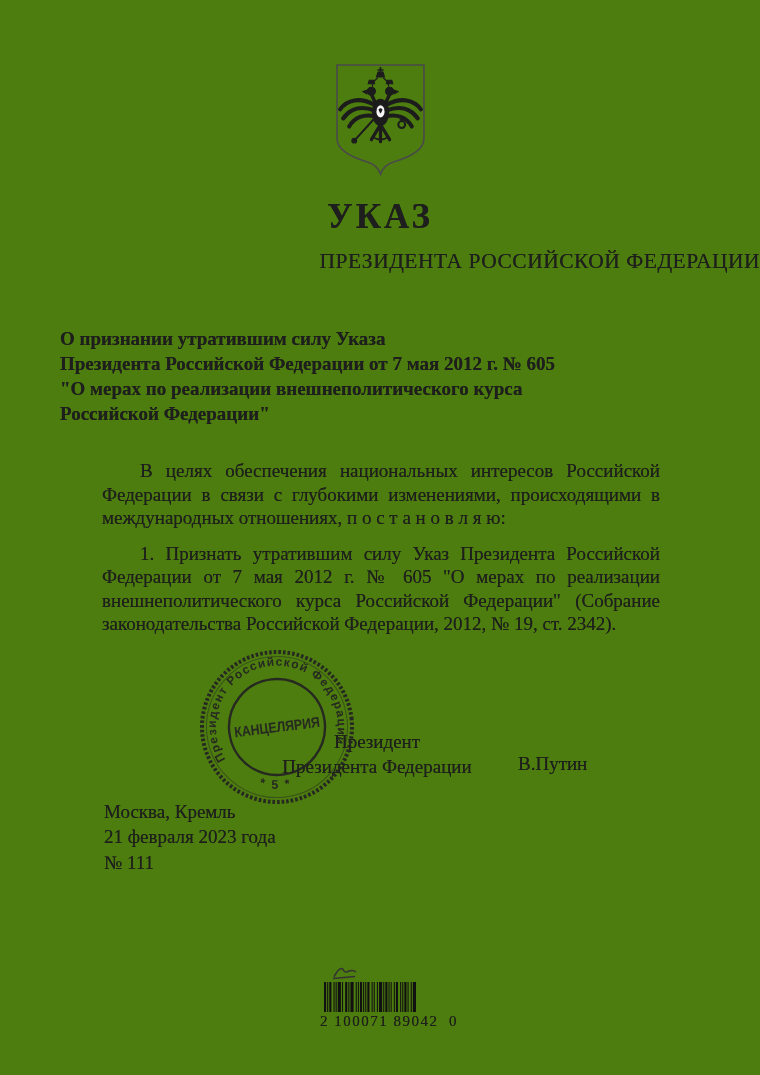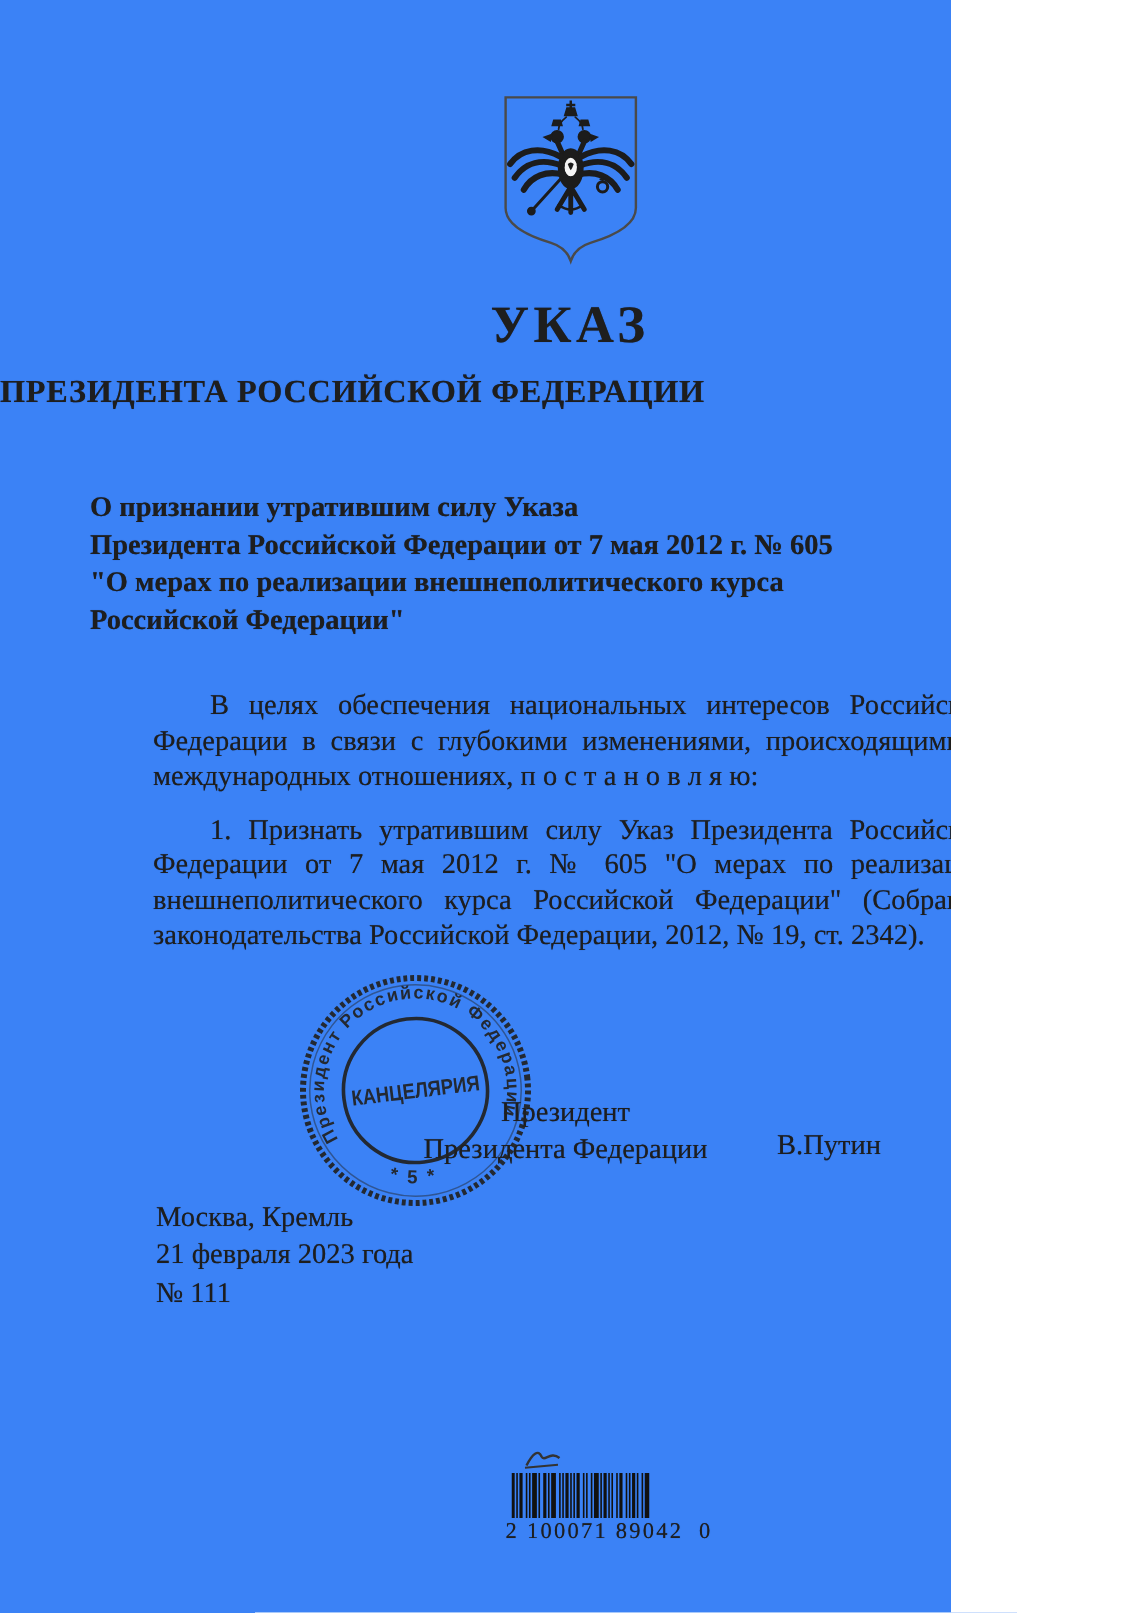--- a/index.html
+++ b/index.html
@@ -1,39 +1,39 @@
 <!DOCTYPE html>
 <html><head>
 <meta charset="utf-8">
 <style>
   html,body{margin:0;padding:0;background:#fff;}
   .page{
     position:relative;
-    width:634px;height:1075px;
-    background:#3b82f6;
+    width:760px;height:1075px;
+    background:#4d7c0f;
     font-family:"Liberation Serif", serif;
     color:#1e1e1e;
     overflow:hidden;
   }
   .ink{ text-shadow:0 0 .45px rgba(10,10,10,.6); }
 
   .arms{
     position:absolute; left:330px; top:61px; width:101px; height:121px;
     filter:blur(.25px);
   }
 
   .doc-title{
     position:absolute; left:0; top:197px; width:760px;
     text-align:center;
     font-size:35px; font-weight:bold; letter-spacing:3px;
   }
   .doc-subtitle{
     position:absolute; left:0; top:249px; width:760px;
-    text-align:left;
-    font-size:21.5px; letter-spacing:.5px; font-weight:bold;
+    text-align:right;
+    font-size:21.5px; letter-spacing:.5px; font-weight:normal;
   }
   .subject{
     position:absolute; left:60px; top:326px; width:640px;
     text-align:left; font-weight:bold;
     font-size:19px; line-height:25px;
   }
   .body-text{
     position:absolute; left:90px; top:447px; width:582px;
     font-size:19px; line-height:23.5px;
     text-align:justify;
@@ -56,21 +56,21 @@
     opacity:.92;
   }
   .stamp text{ font-family:"Liberation Sans", sans-serif; fill:#222; }
 
   .footer-block{
     position:absolute; left:104px; top:799px;
     font-size:19px; line-height:25.3px;
   }
 
   .barcode-wrap{
-    position:absolute; left:337px; top:963px; width:100px;
+    position:absolute; left:320px; top:963px; width:100px;
     text-align:center;
   }
   .barcode-scribble{ display:block; margin-left:10px; height:19px; }
   .barcode-bars{ display:block; margin:0 auto; width:92px; height:30px; }
   .barcode-digits{
     display:block; margin-top:1px;
     font-size:15px; letter-spacing:1.5px; white-space:pre;
     font-family:"Liberation Serif", serif;
   }
 </style>

